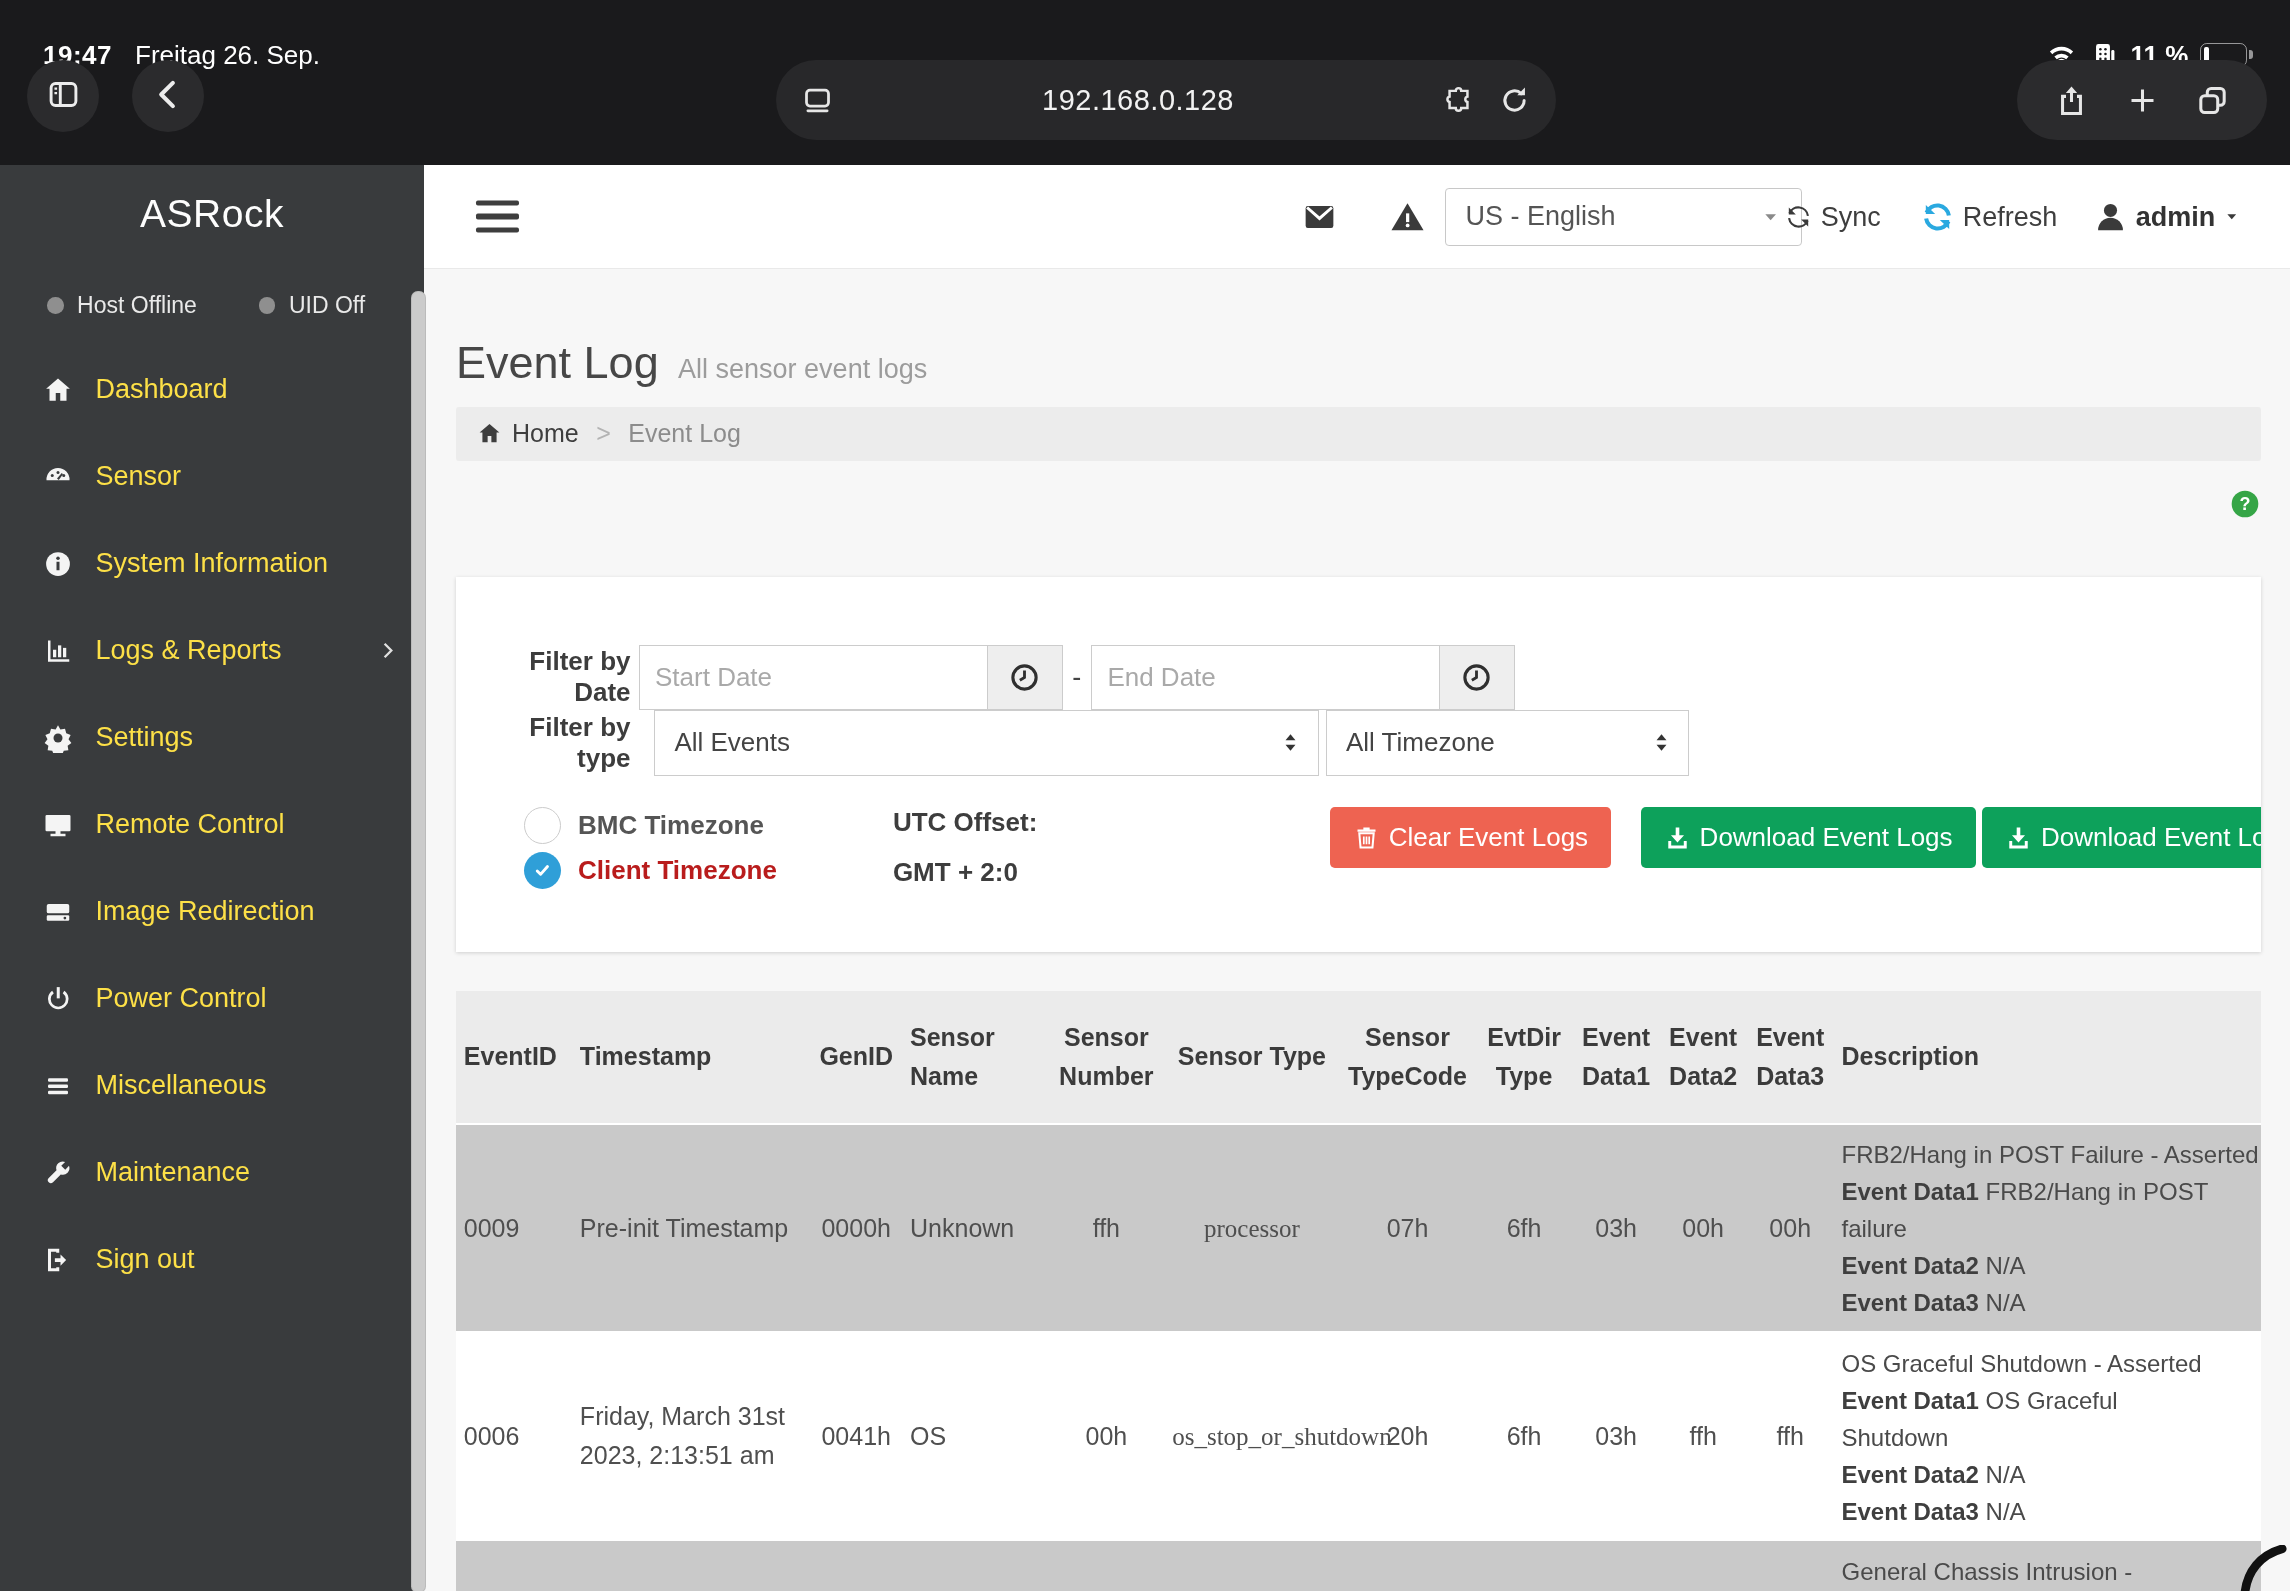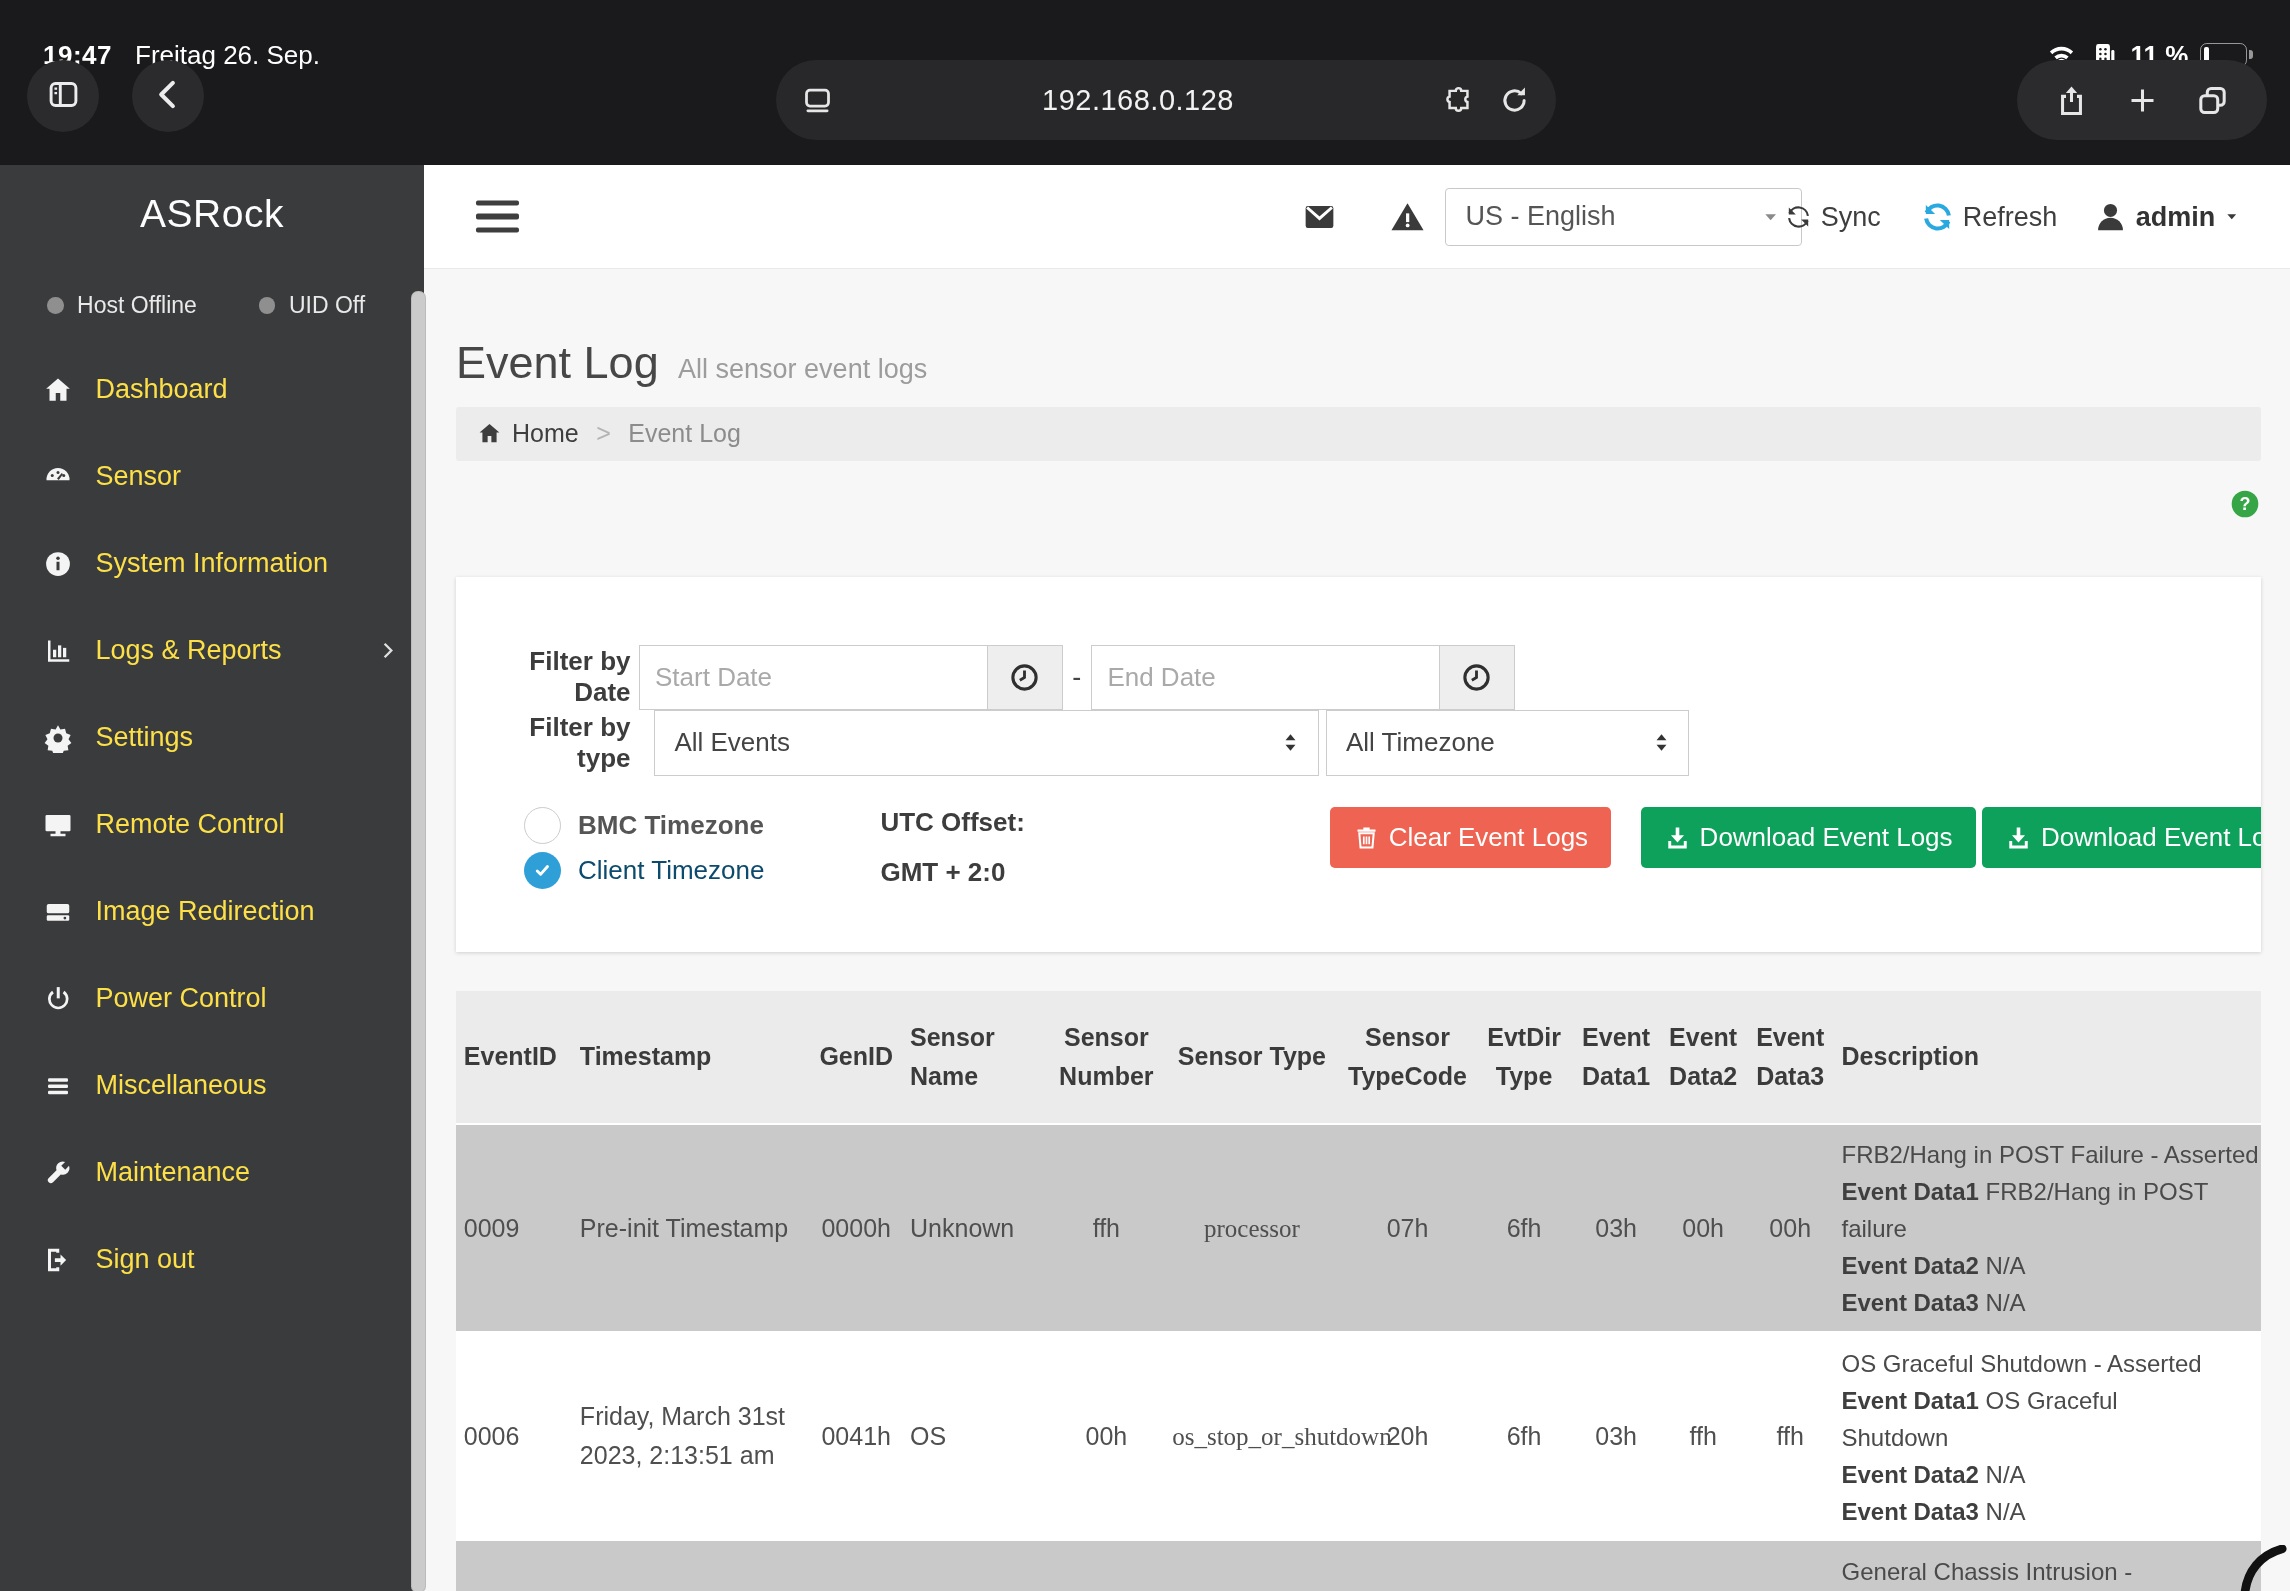--- a/index.html
+++ b/index.html
@@ -103,21 +103,21 @@
   .spin{position:absolute;right:13.6px;display:flex;color:#333;}
   .spin svg{width:27px;height:27px;}
   .tzrow{margin-top:31px;align-items:flex-start;}
   .radios{margin-left:50px;}
   .radio{display:flex;align-items:center;margin-bottom:8.7px;cursor:pointer;}
   .rcirc{width:37px;height:37px;border-radius:50%;border:1.9px solid #ccc;background:#fff;box-sizing:border-box;
     display:flex;align-items:center;justify-content:center;}
   .rchecked{border:none;background:var(--accent-blue,#2f9fd8);}
   .rchecked svg{width:23px;height:23px;}
   .rlabel{margin-left:17.5px;font-size:26px;color:#555;font-weight:bold;}
-  .rlabel.bold{font-weight:400;color:#0c4a6e;}
+  .rlabel.bold{font-weight:700;color:#b91c1c;}
   .utc{margin-left:116px;font-size:26px;}
   .utc-label{font-weight:700;color:#3d3d3d;}
   .utc-value{margin-top:19.4px;font-weight:600;color:#3d3d3d;}
   .btns{margin-left:auto;margin-right:-82px;display:flex;gap:6.8px;align-items:flex-start;}
   .btn{height:61px;border:none;border-radius:4.9px;color:#fff;font-size:26px;display:flex;align-items:center;
     gap:8.7px;padding:0 23px;font-family:"Liberation Sans",sans-serif;cursor:pointer;flex-shrink:0;}
   .btn.danger{background:var(--danger-red,#ee6351);margin-right:23px;}
   .btn.success{background:var(--success-green,#0da15b);}
   .bico2{display:flex;}
   .bico2 svg{width:27px;height:27px;}

